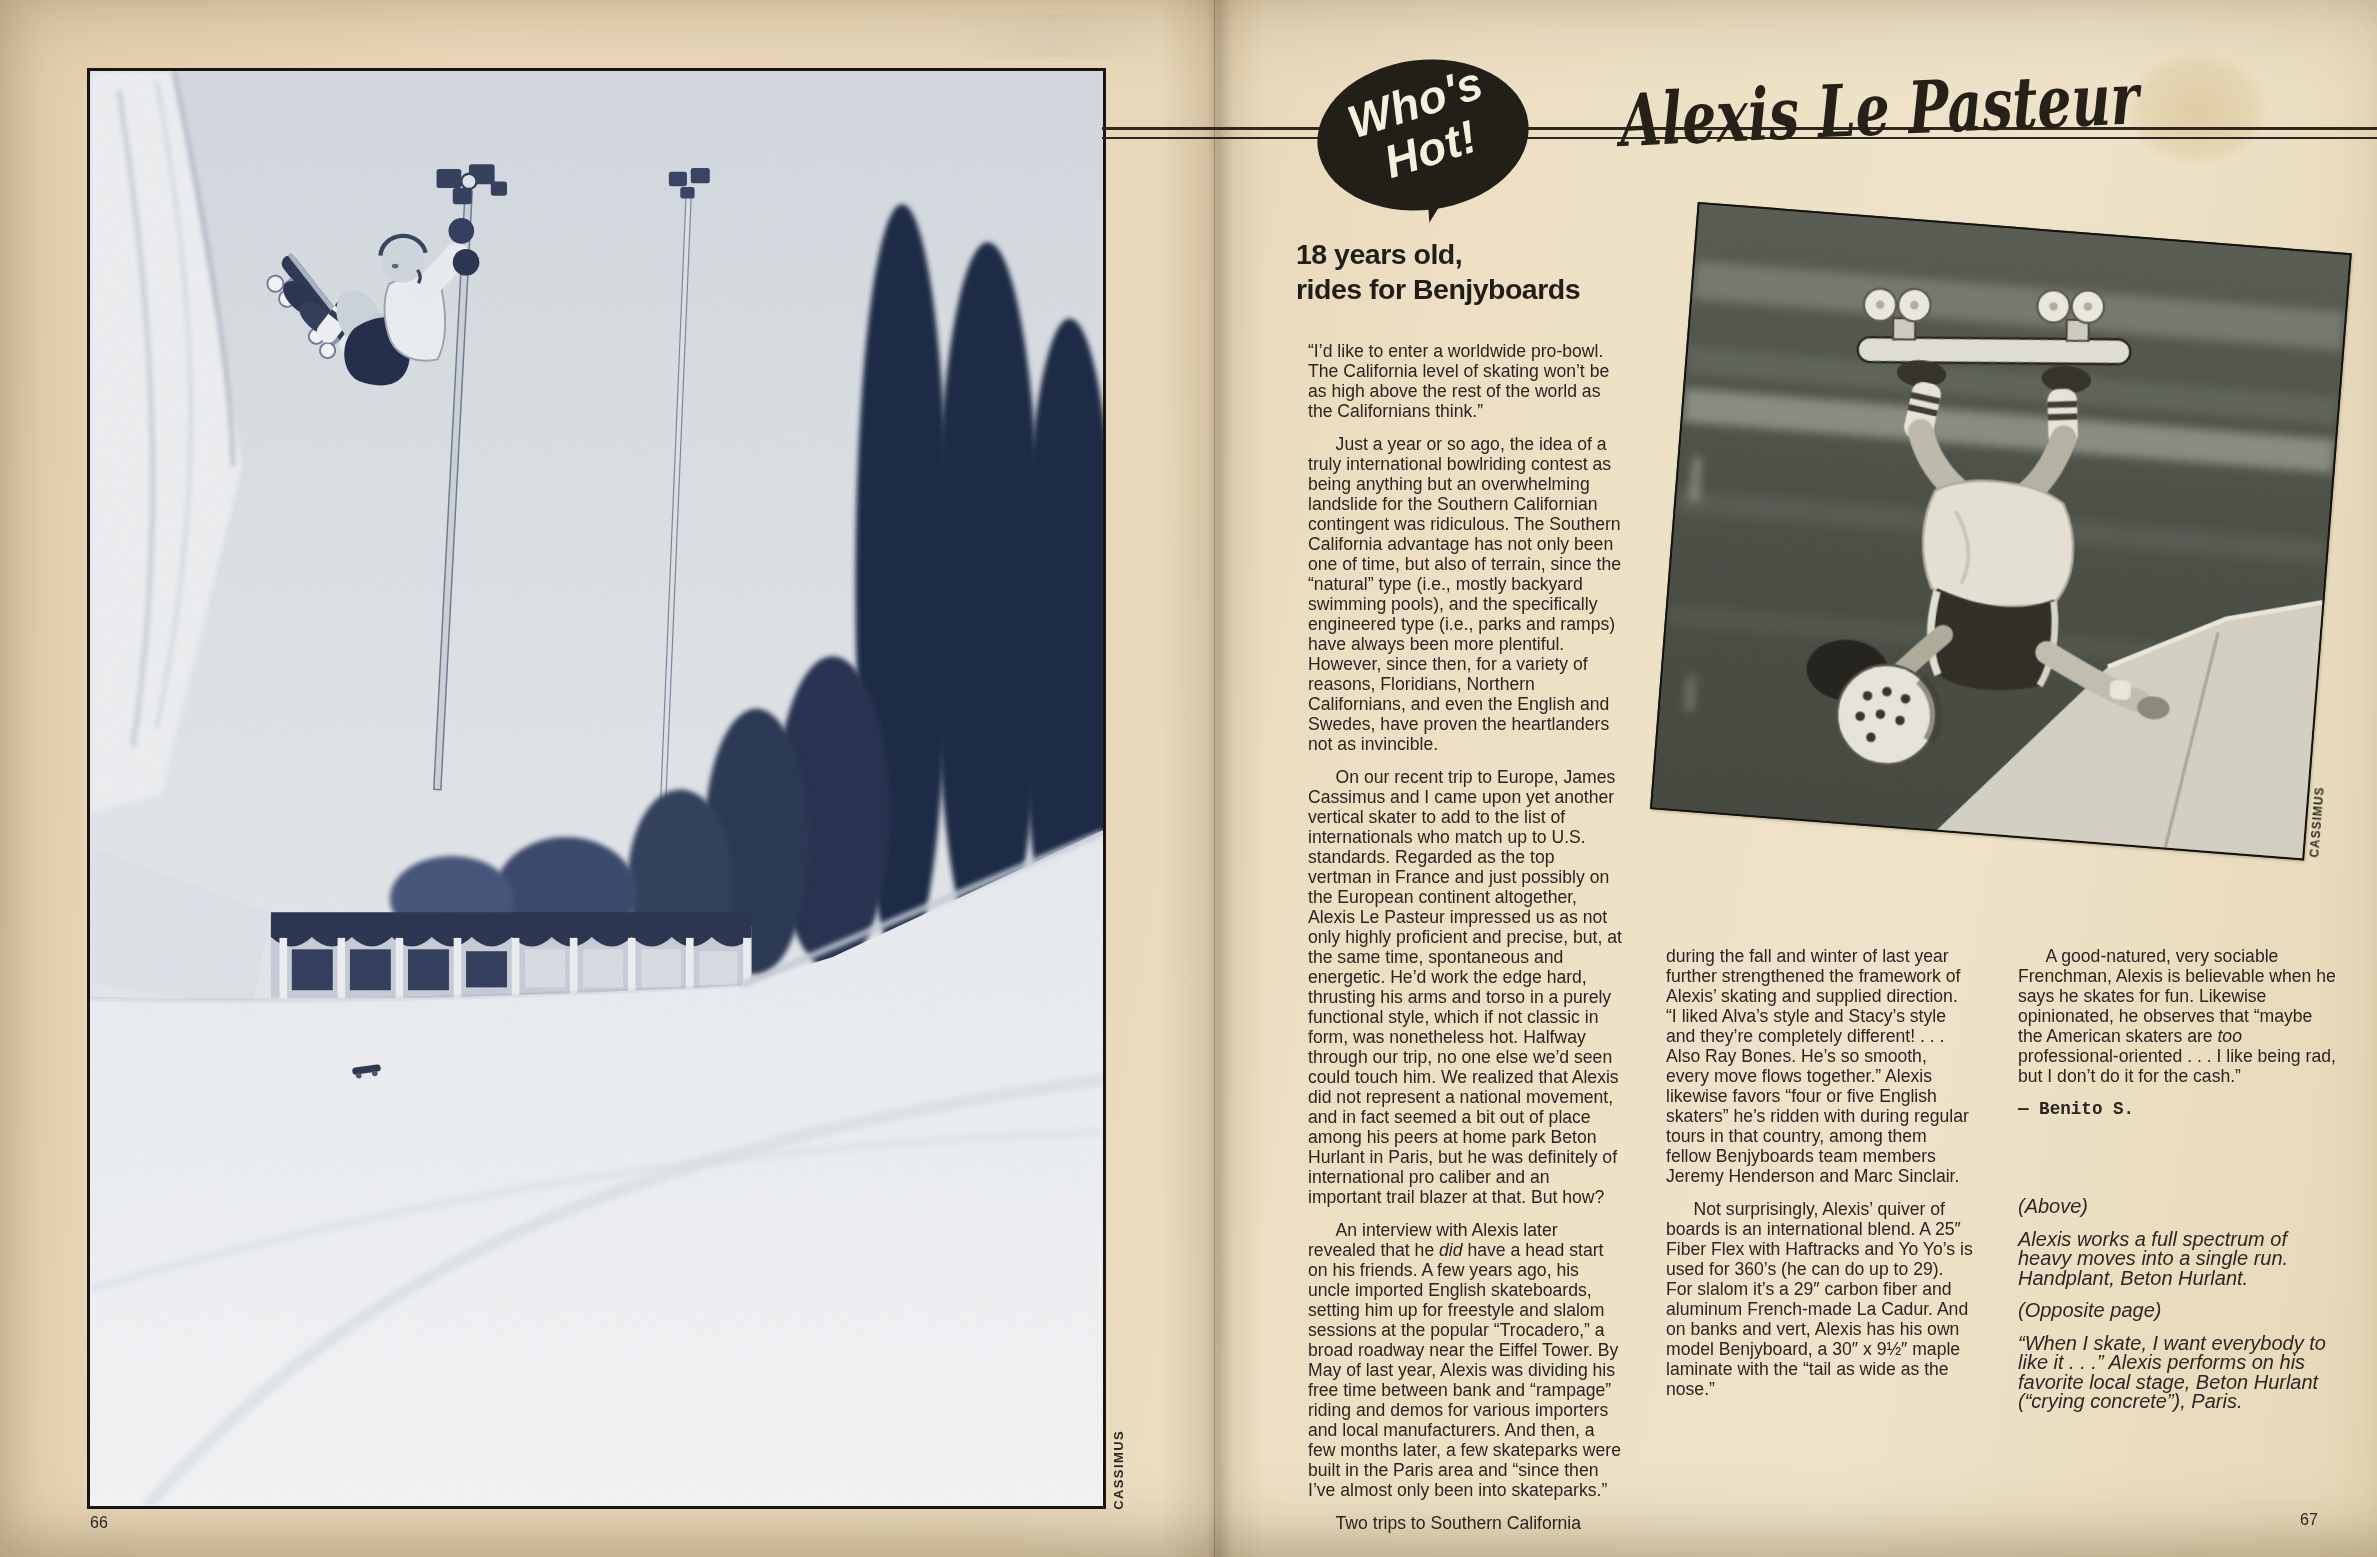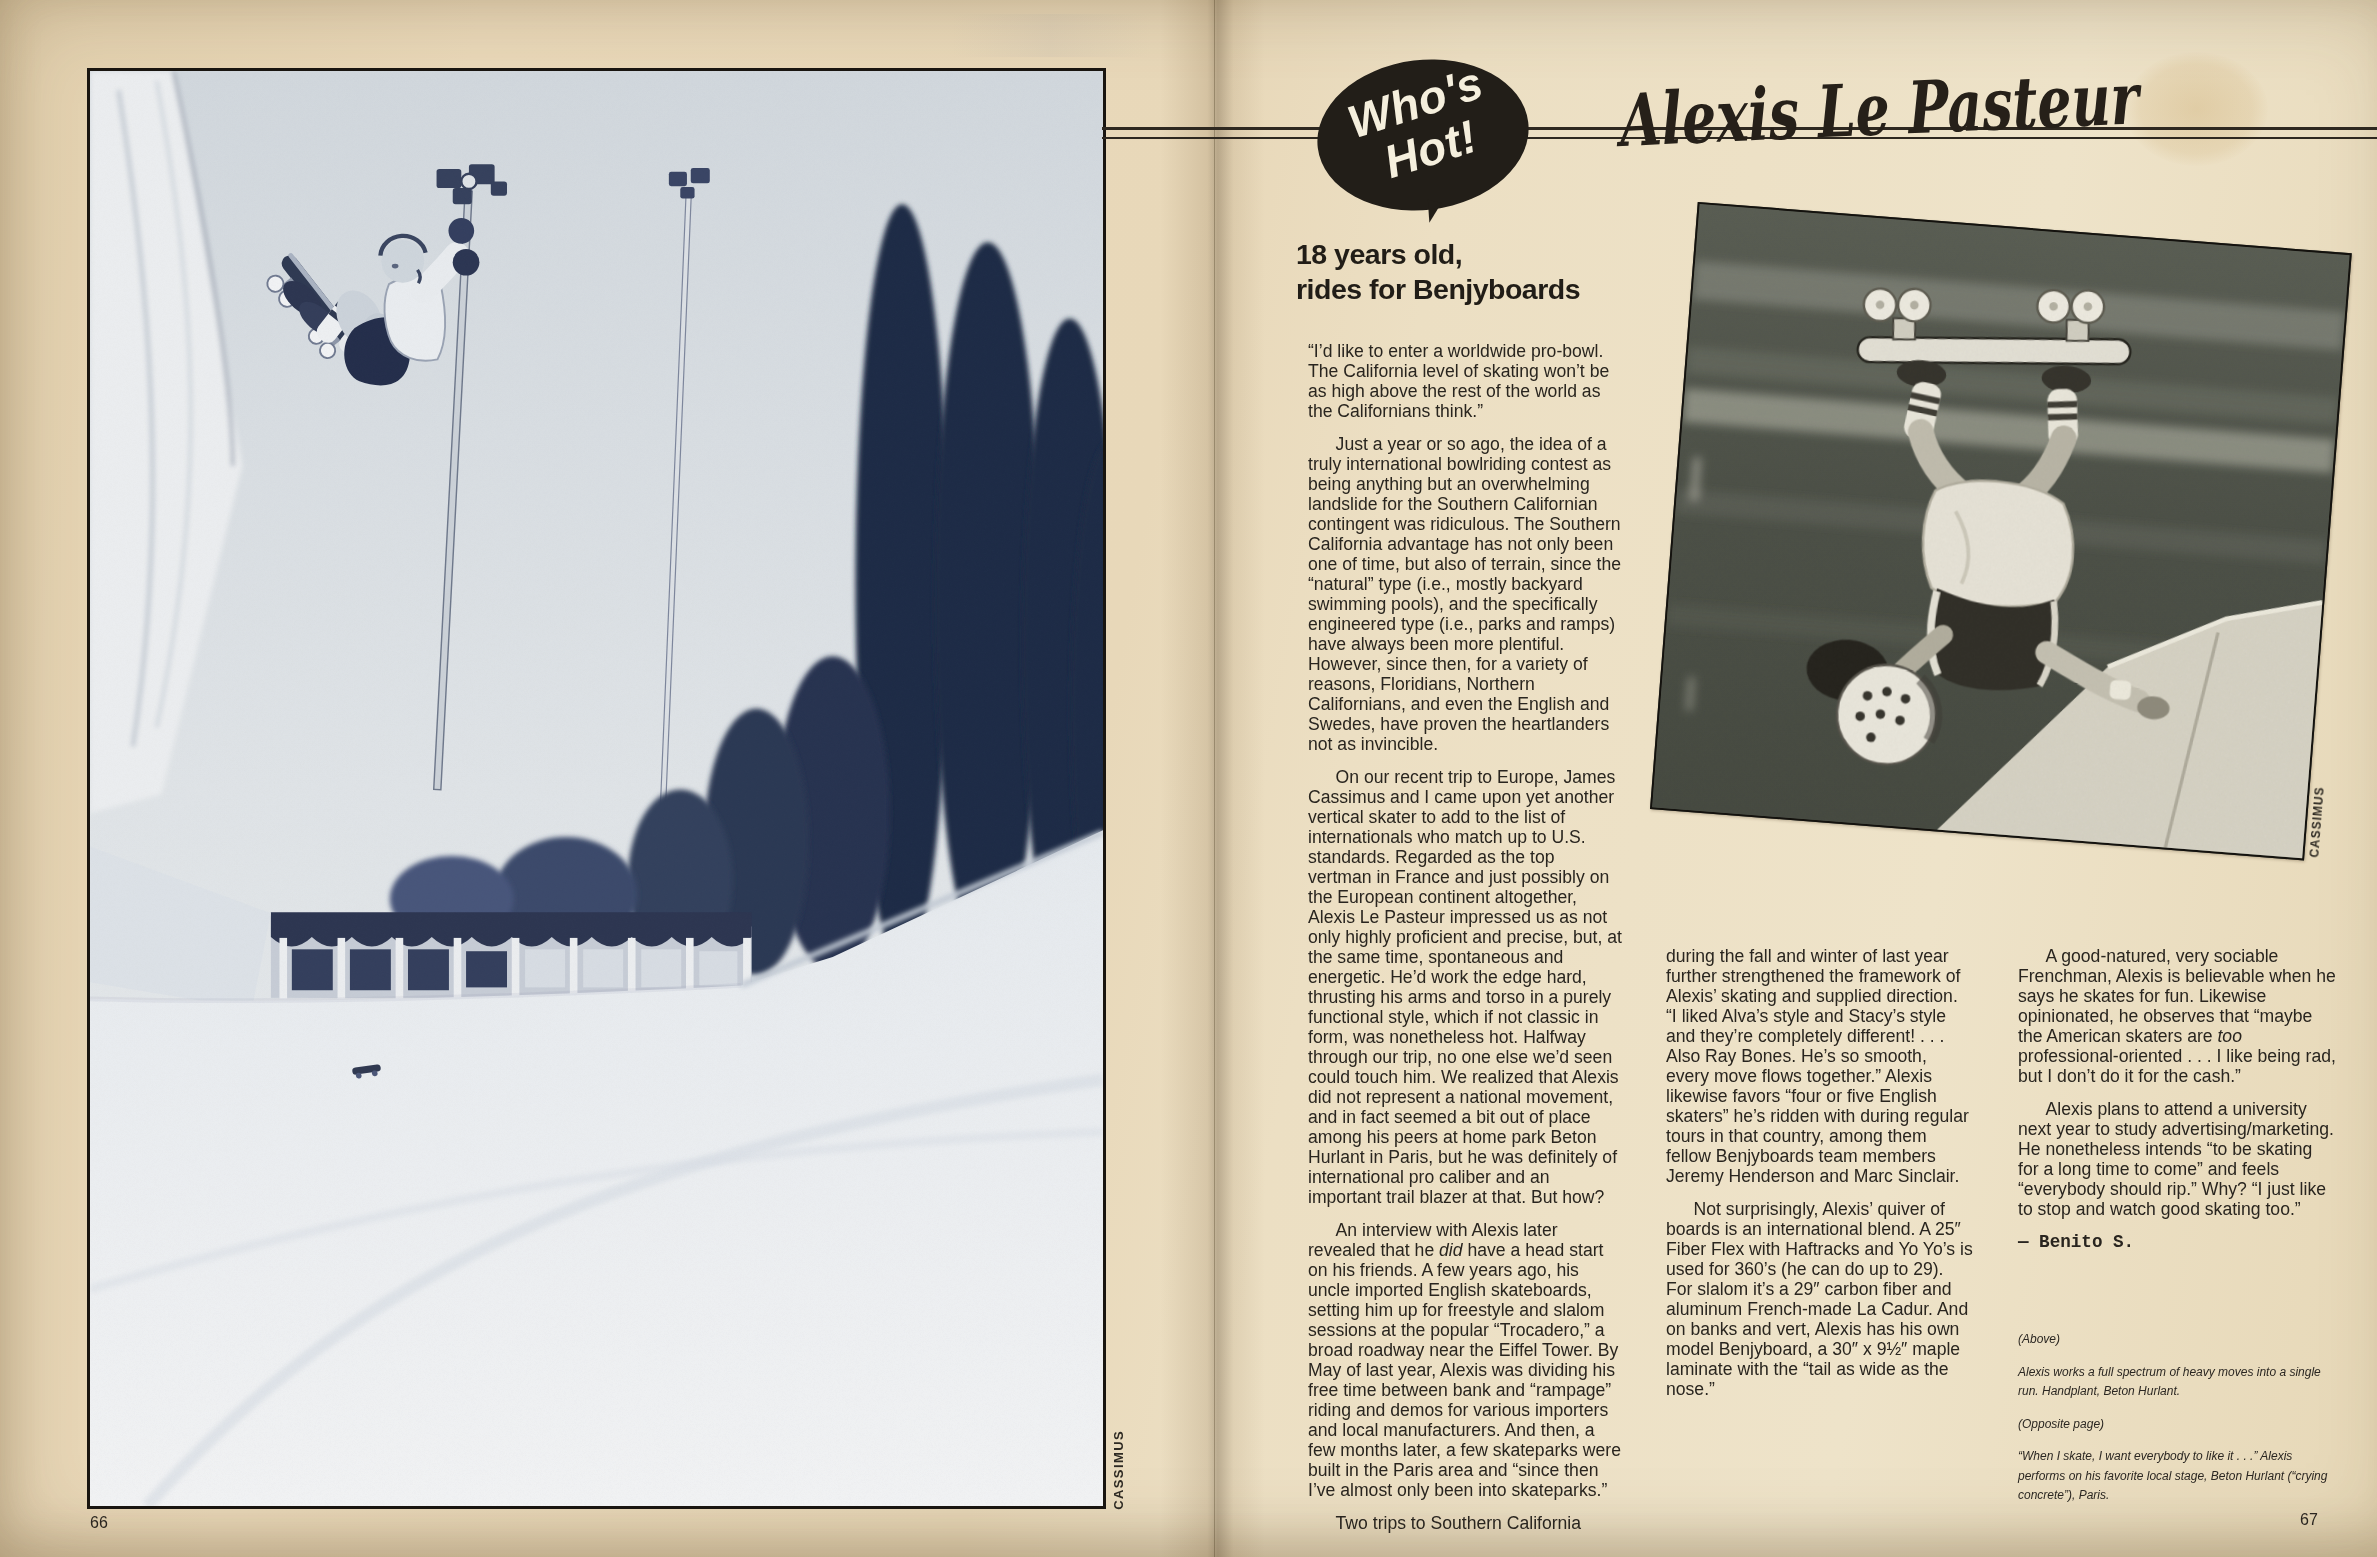--- a/index.html
+++ b/index.html
@@ -42,21 +42,21 @@
     font-size:28.5px;line-height:35px;font-weight:bold;color:#211d17;letter-spacing:-0.5px;}
 
   
   .col{position:absolute;z-index:30;font-size:17.6px;line-height:20px;color:#29251f;}
   .col p{margin:13px;}
   .col p.ind{text-indent:27.6px;}
   .col1{left:1295px;top:328px;width:340px;}
   .col2{left:1653px;top:933px;width:333px;}
   .col3{left:2005px;top:933px;width:344px;}
   .byline{font-weight:bold;margin-top:1px;font-family:Liberation Mono, monospace;}
-  .captions{margin-top:78px;font-style:italic;font-size:12px;line-height:19.5px;color:#2b2722;}
+  .captions{margin-top:78px;font-style:italic;font-size:20px;line-height:19.5px;color:#2b2722;}
   .captions .cap-label{margin-top:6.7px;}
   .captions .cap-label:first-child{margin-top:0;}
 
   
   .photo-right{position:absolute;left:1650px;top:200px;width:656px;height:609px;
     transform:rotate(4.5deg);transform-origin:left bottom;border:2.9px solid #14120e;box-sizing:border-box;
     background:#4a4e45;z-index:10;box-shadow:1px 1.4px 2.9px rgba(60,40,15,.25);}
   .photo-right svg{display:block;width:100%;height:100%;}
   .credit-right{position:absolute;right:-19px;bottom:1.9px;writing-mode:vertical-rl;transform:rotate(180deg);
     font-size:12px;font-weight:bold;letter-spacing:1px;color:#2e2a23;}
@@ -360,21 +360,20 @@
     <p class="ind">Two trips to Southern California</p>
   </div>
 
   <div class="col col2">
     <p>during the fall and winter of last year further strengthened the framework of Alexis’ skating and supplied direction. “I liked Alva’s style and Stacy’s style and they’re completely different! . . . Also Ray Bones. He’s so smooth, every move flows together.” Alexis likewise favors “four or five English skaters” he’s ridden with during regular tours in that country, among them fellow Benjyboards team members Jeremy Henderson and Marc Sinclair.</p>
     <p class="ind">Not surprisingly, Alexis’ quiver of boards is an international blend. A 25″ Fiber Flex with Haftracks and Yo Yo’s is used for 360’s (he can do up to 29). For slalom it’s a 29″ carbon fiber and aluminum French-made La Cadur. And on banks and vert, Alexis has his own model Benjyboard, a 30″ x 9½″ maple laminate with the “tail as wide as the nose.”</p>
   </div>
 
   <div class="col col3">
     <p class="ind">A good-natured, very sociable Frenchman, Alexis is believable when he says he skates for fun. Likewise opinionated, he observes that “maybe the American skaters are <i>too</i> professional-oriented . . . I like being rad, but I don’t do it for the cash.”</p>
-    <p class="ind">Alexis plans to attend a university next year to study advertising/marketing. He nonetheless intends “to be skating for a long time to come” and feels “everybody should rip.” Why? “I just like to stop and watch good skating too.”</p>
     <p class="byline">— Benito S.</p>
     <div class="captions">
       <p class="cap-label">(Above)</p>
       <p>Alexis works a full spectrum of heavy moves into a single run. Handplant, Beton Hurlant.</p>
       <p class="cap-label">(Opposite page)</p>
       <p>“When I skate, I want everybody to like it . . .” Alexis performs on his favorite local stage, Beton Hurlant (“crying concrete”), Paris.</p>
     </div>
   </div>
 
   <div class="pagenum pagenum-right">67</div>

